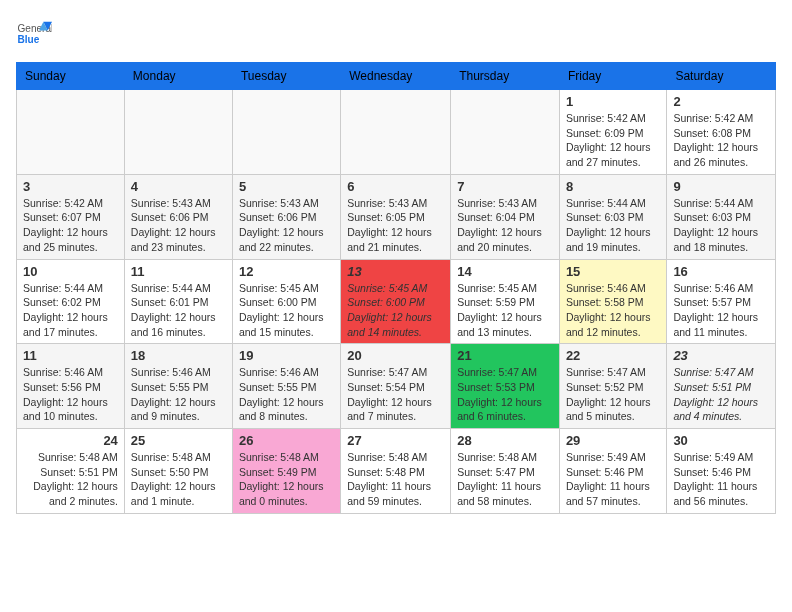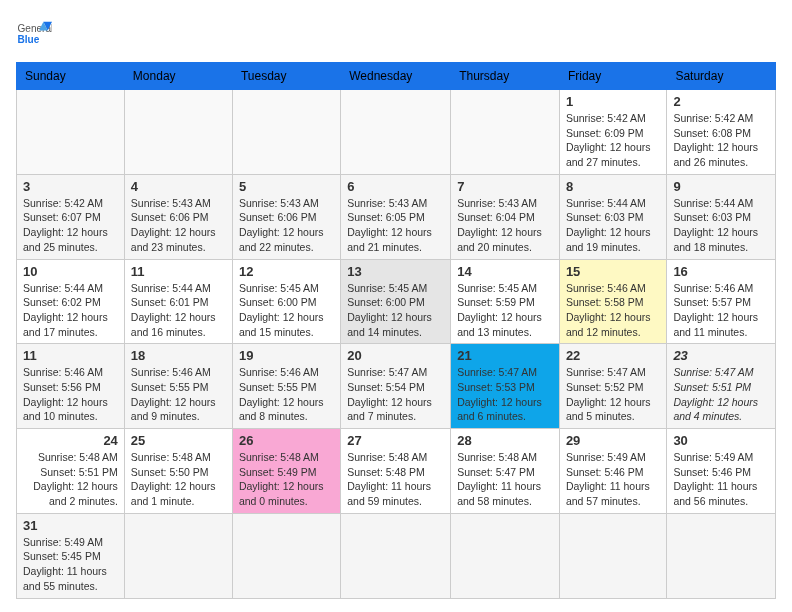--- a/index.html
+++ b/index.html
@@ -194,21 +194,21 @@
           <div class="day-info" style="white-space: pre-line;">Sunrise: 5:44 AM
 Sunset: 6:01 PM
 Daylight: 12 hours and 16 minutes.</div>
         </td>
         <td style="background-color: rgb(255, 255, 255);">
           <span class="day-number">12</span>
           <div class="day-info" style="white-space: pre-line;">Sunrise: 5:45 AM
 Sunset: 6:00 PM
 Daylight: 12 hours and 15 minutes.</div>
         </td>
-        <td style="background-color: #e5e5e5;">
+        <td style="background-color: #ef4444; font-style: italic;">
           <span class="day-number">13</span>
           <div class="day-info" style="white-space: pre-line;">Sunrise: 5:45 AM
 Sunset: 6:00 PM
 Daylight: 12 hours and 14 minutes.</div>
         </td>
         <td style="background-color: rgb(255, 255, 255);">
           <span class="day-number">14</span>
           <div class="day-info" style="white-space: pre-line;">Sunrise: 5:45 AM
 Sunset: 5:59 PM
 Daylight: 12 hours and 13 minutes.</div>
@@ -244,21 +244,21 @@
           <div class="day-info" style="white-space: pre-line;">Sunrise: 5:46 AM
 Sunset: 5:55 PM
 Daylight: 12 hours and 8 minutes.</div>
         </td>
         <td style="background-color: rgb(245, 245, 245);">
           <span class="day-number">20</span>
           <div class="day-info" style="white-space: pre-line;">Sunrise: 5:47 AM
 Sunset: 5:54 PM
 Daylight: 12 hours and 7 minutes.</div>
         </td>
-        <td style="background-color: #0ea5e9;">
+        <td style="background-color: #22c55e;">
           <span class="day-number">21</span>
           <div class="day-info" style="white-space: pre-line;">Sunrise: 5:47 AM
 Sunset: 5:53 PM
 Daylight: 12 hours and 6 minutes.</div>
         </td>
         <td style="background-color: rgb(245, 245, 245);">
           <span class="day-number">22</span>
           <div class="day-info" style="white-space: pre-line;">Sunrise: 5:47 AM
 Sunset: 5:52 PM
 Daylight: 12 hours and 5 minutes.</div>
@@ -307,28 +307,14 @@
 Sunset: 5:46 PM
 Daylight: 11 hours and 57 minutes.</div>
         </td>
         <td style="background-color: rgb(255, 255, 255);">
           <span class="day-number">30</span>
           <div class="day-info" style="white-space: pre-line;">Sunrise: 5:49 AM
 Sunset: 5:46 PM
 Daylight: 11 hours and 56 minutes.</div>
         </td>
       </tr>
-      <tr class="last-row">
-        <td style="background-color: rgb(245, 245, 245);">
-          <span class="day-number">31</span>
-          <div class="day-info" style="white-space: pre-line;">Sunrise: 5:49 AM
-Sunset: 5:45 PM
-Daylight: 11 hours and 55 minutes.</div>
-        </td>
-        <td class="empty-cell" style="background-color: rgb(249, 249, 249);"></td>
-        <td class="empty-cell" style="background-color: rgb(249, 249, 249);"></td>
-        <td class="empty-cell" style="background-color: rgb(249, 249, 249);"></td>
-        <td class="empty-cell" style="background-color: rgb(249, 249, 249);"></td>
-        <td class="empty-cell" style="background-color: rgb(249, 249, 249);"></td>
-        <td class="empty-cell" style="background-color: rgb(249, 249, 249);"></td>
-      </tr>
     </tbody>
 </table>
 
 </body></html>

